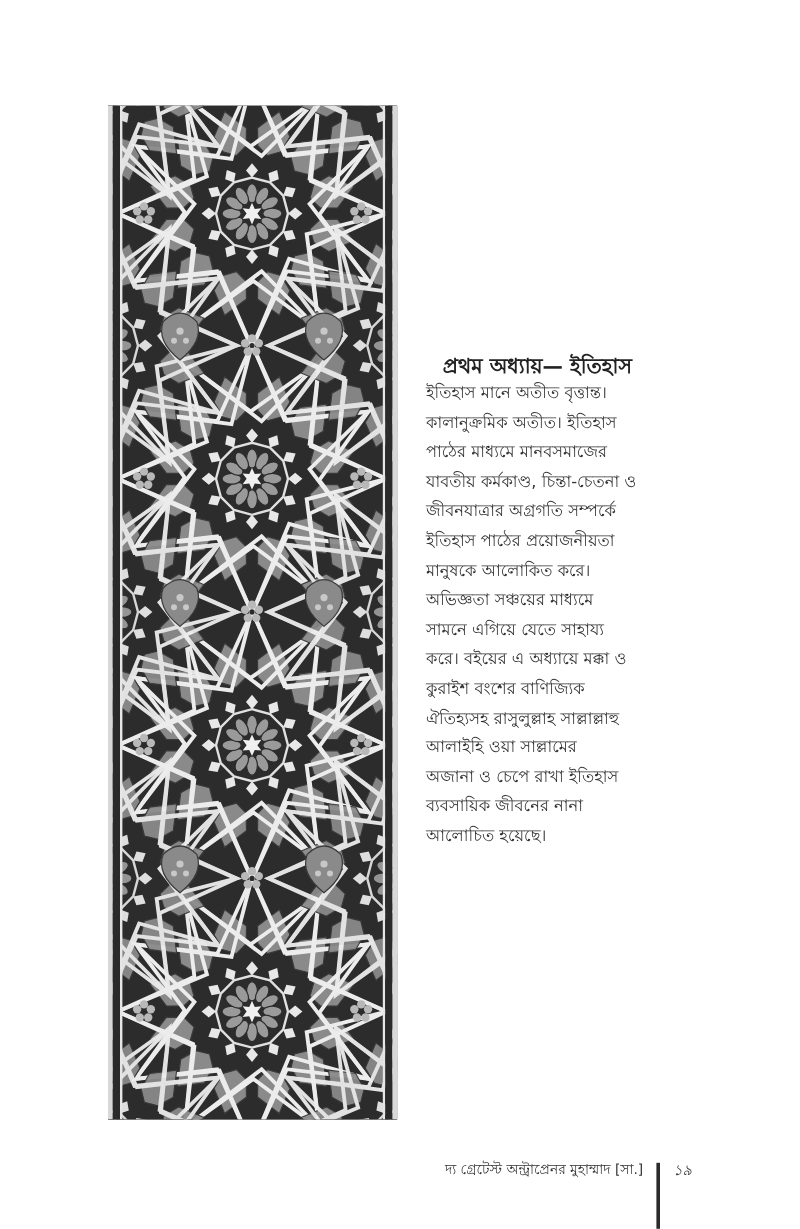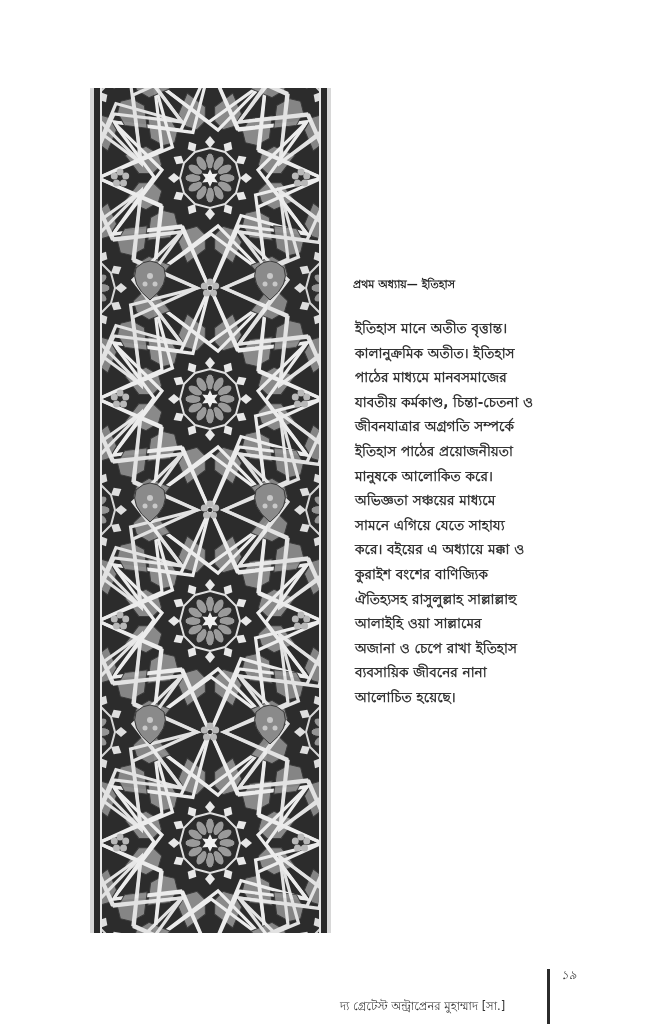--- a/index.html
+++ b/index.html
@@ -6,30 +6,30 @@
   body {
     width:667px; height:1024px; background:#ffffff; position:relative; overflow:hidden;
     font-family: "DejaVu Sans", "Liberation Sans", sans-serif; color:#2a2a2a;
   }
   .panel {
     position:absolute; left:90px; top:88px; width:241px; height:845px;
     background:#2c2c2c; overflow:hidden;
   }
   .panel svg { position:absolute; left:0; top:0; }
   .chapter-title {
-    position:absolute; left:353px; top:276px; margin:0;
-    font-size:11px; font-weight:bold; color:#222; white-space:nowrap;
+    position:absolute; left:353px; top:276px; margin:16px;
+    font-size:17px; font-weight:bold; color:#222; white-space:nowrap;
   }
   .body-text {
     position:absolute; left:355px; top:316px; width:220px; margin:0;
-    font-size:13.6px; line-height:24.6px; color:#333;font-weight:bold;
+    font-size:13.6px; line-height:24.6px; color:#333;
   }
   .body-text span { display:block; white-space:nowrap; }
   .footer-title {
-    position:absolute; left:340px; top:998px; width:196px; text-align:left;
+    position:absolute; left:340px; top:966px; width:196px; text-align:right;
     font-size:11.5px; color:#333; white-space:nowrap;
   }
   .footer-rule {
     position:absolute; left:547px; top:969px; width:3px; height:55px; background:#2b2b2b;
   }
   .page-number {
     position:absolute; left:561px; top:966px; font-size:12px; color:#444;font-style:italic;
   }
 </style>
 </head>

